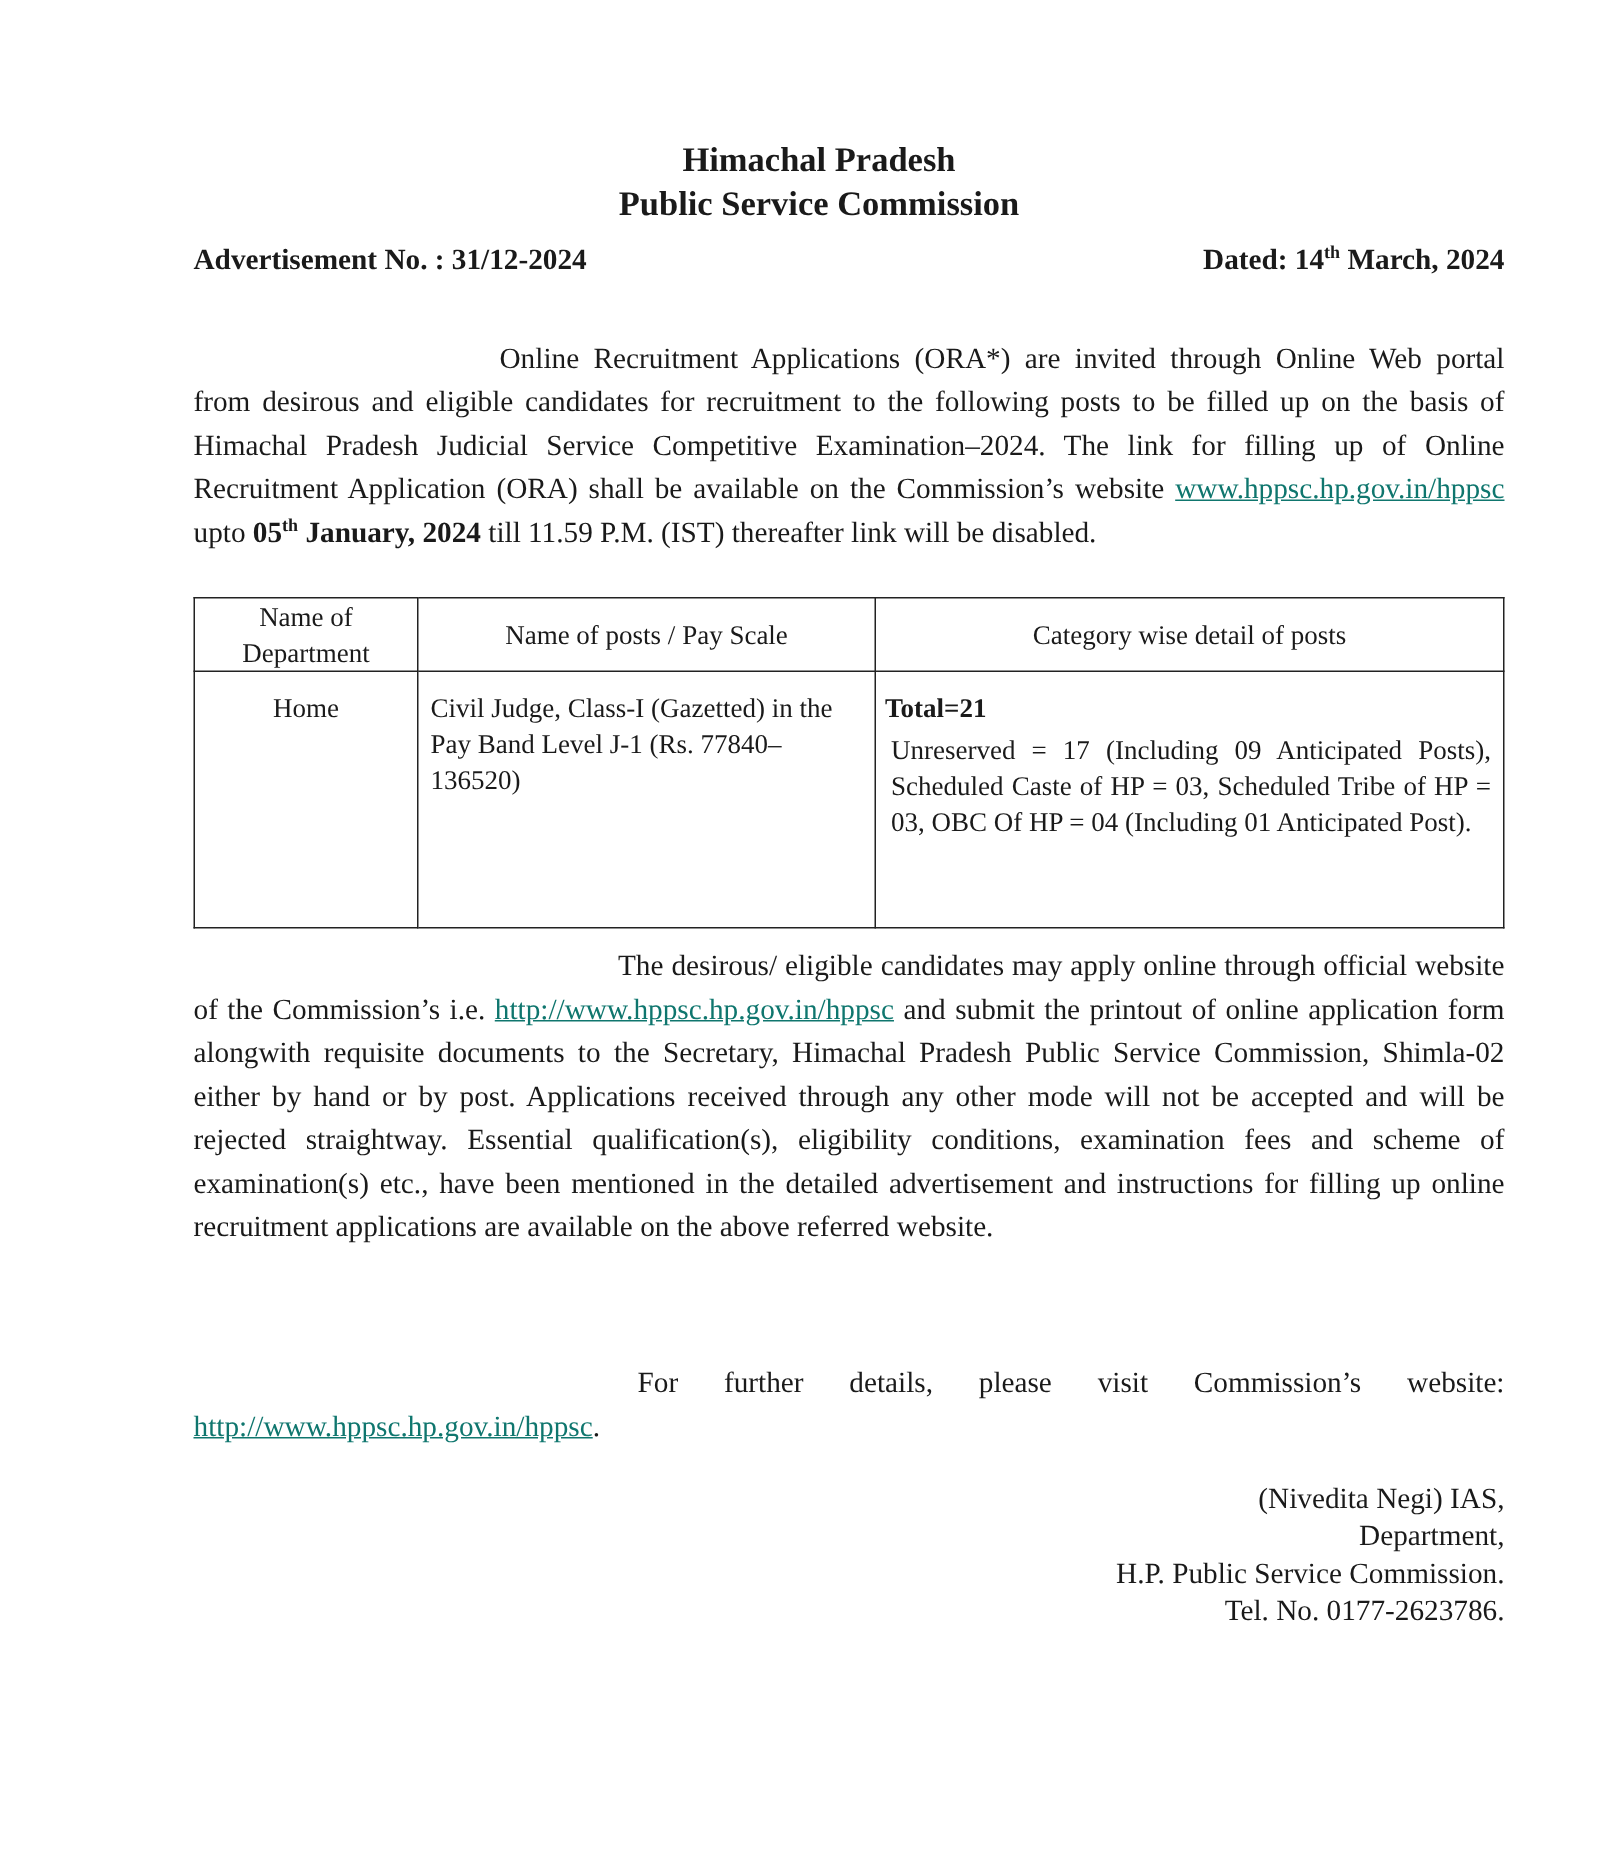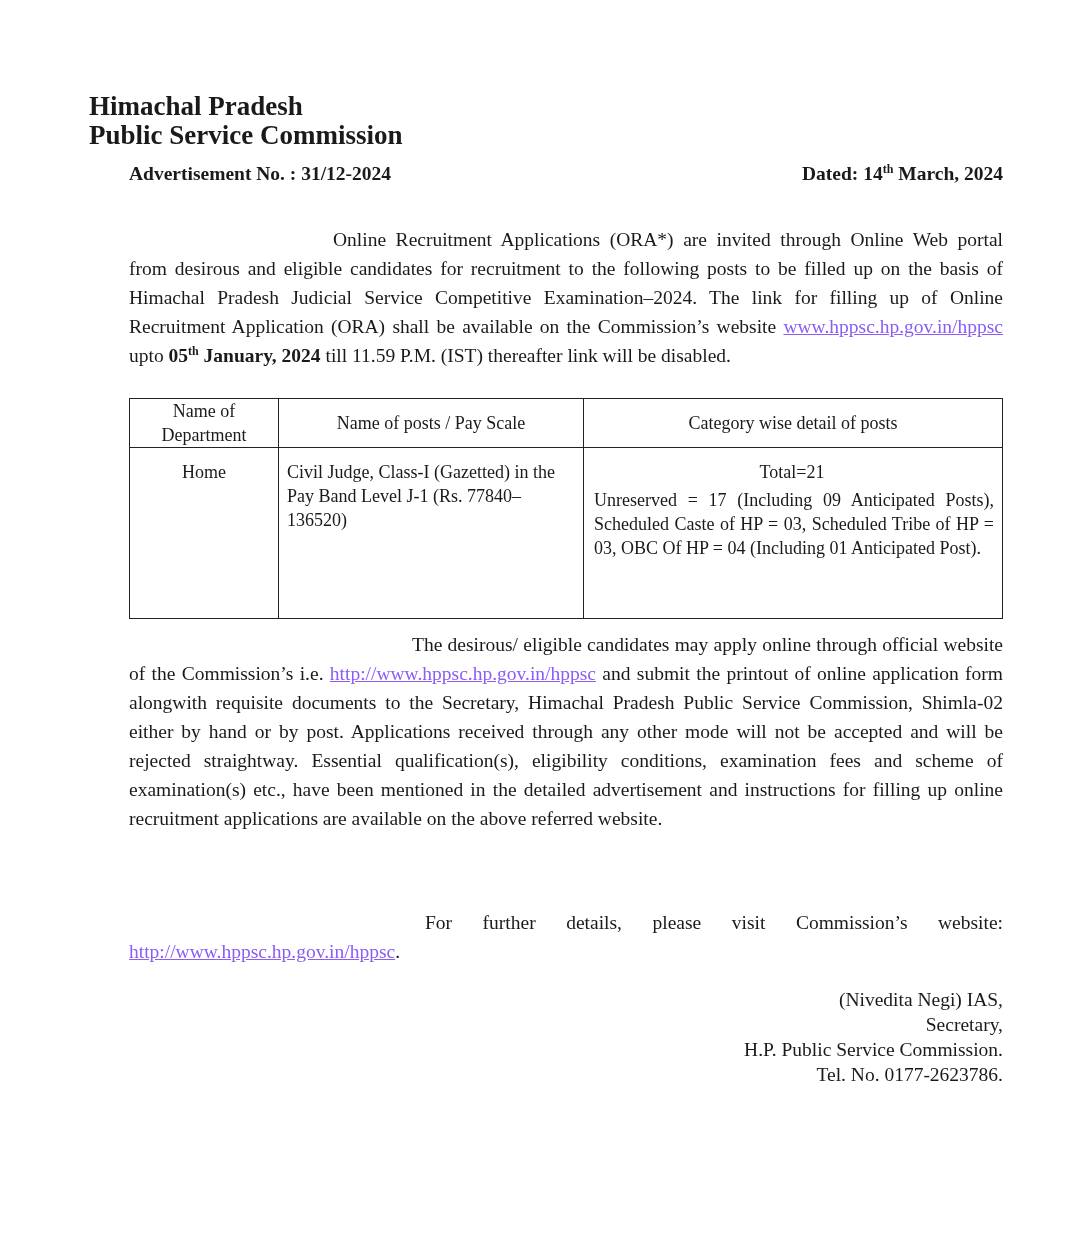--- a/index.html
+++ b/index.html
@@ -3,53 +3,53 @@
   <meta charset="utf-8">
   <style>
     html, body { margin: 0; padding: 0; background: #ffffff; }
     body {
       width: 1080px; height: 1246px; position: relative; overflow: hidden;
       font-family: "Liberation Serif", "DejaVu Serif", serif;
       color: #1a1a1a;
     }
     .page { position: absolute; left: 129px; top: 0; width: 874px; }
     .title {
-      position: absolute; left: 0; width: 914px; 
-      font-weight: bold; font-size: 27px; line-height: 29px;
+      position: absolute; left: 0; width: 914px; text-align: center;
+      font-weight: bold; font-size: 23px; line-height: 29px;
     }
     .t1 { top: 92px; }
     .t2 { top: 121px; }
     .advline {
       position: absolute; top: 161px; left: 0; width: 874px;
       font-weight: bold; font-size: 19.5px; line-height: 26px;
       display: flex; justify-content: space-between;
     }
     sup { font-size: 12px; line-height: 0; vertical-align: 0.6em; }
     .para {
       position: absolute; left: 0; width: 874px;
       font-size: 19.5px; line-height: 29px; text-align: justify;
     }
     .p1 { top: 225px; }
     .indent1 { display: inline-block; width: 204px; }
-    .link { color: #8b5cf6; text-decoration: underline; }
+    .link { color: #0f766e; text-decoration: underline; }
     table.posts {
       position: absolute; top: 398px; left: 0; width: 874px;
       border-collapse: collapse; font-size: 18px;
     }
     table.posts th, table.posts td {
       border: 1px solid #222; vertical-align: top; font-weight: normal;
     }
     table.posts th { height: 48px; vertical-align: middle; text-align: center; line-height: 24px; padding: 0 4px; }
     table.posts td { height: 157px; line-height: 24px; }
     .c1 { width: 140px; }
     .c2 { width: 296px; }
     .td-home { text-align: center; padding-top: 12px; }
     .td-post { padding: 12px 10px 0 8px; }
     .td-cat { padding: 12px 8px 0 6px; }
-    .total { font-weight: normal; margin-bottom: 4px; text-align: center; }
+    .total { font-weight: bold; margin-bottom: 4px; }
     .catdetail { text-align: justify; padding-left: 4px; }
     .p2 { top: 630px; }
     .indent2 { display: inline-block; width: 283px; }
     .p3 { top: 908px; }
     .indent3 { display: inline-block; width: 296px; }
     .sig {
       position: absolute; right: 77px; top: 987px; text-align: right;
       font-size: 19.5px; line-height: 25px;
     }
   </style>
@@ -85,16 +85,16 @@
   </tbody>
     </table>
 
   <div class="para p2"><span class="indent2"></span><span>The desirous/ eligible candidates may apply online through official website of the Commission’s i.e. </span><a class="link">http://www.hppsc.hp.gov.in/hppsc</a><span> and submit the printout of online application form alongwith requisite documents to the Secretary, Himachal Pradesh Public Service Commission, Shimla-02 either by hand or by post. Applications received through any other mode will not be accepted and will be rejected straightway. Essential qualification(s), eligibility conditions, examination fees and scheme of examination(s) etc., have been mentioned in the detailed advertisement and instructions for filling up online recruitment applications are available on the above referred website.</span></div>
 
   <div class="para p3"><span class="indent3"></span><span>For further details, please visit Commission’s website: </span><a class="link">http://www.hppsc.hp.gov.in/hppsc</a><span>.</span></div>
 </div>
 
 <div class="sig">
   <div>(Nivedita Negi) IAS,</div>
-  <div>Secretary,</div>
+  <div>Department,</div>
   <div>H.P. Public Service Commission.</div>
   <div>Tel. No. 0177-2623786.</div>
 </div>
 
 </body></html>

